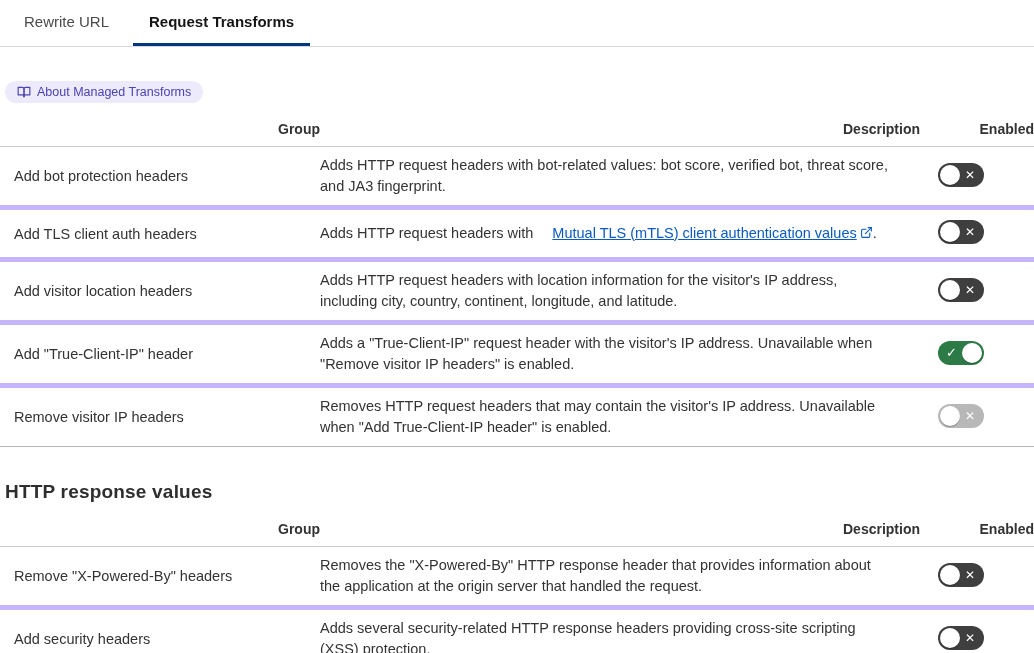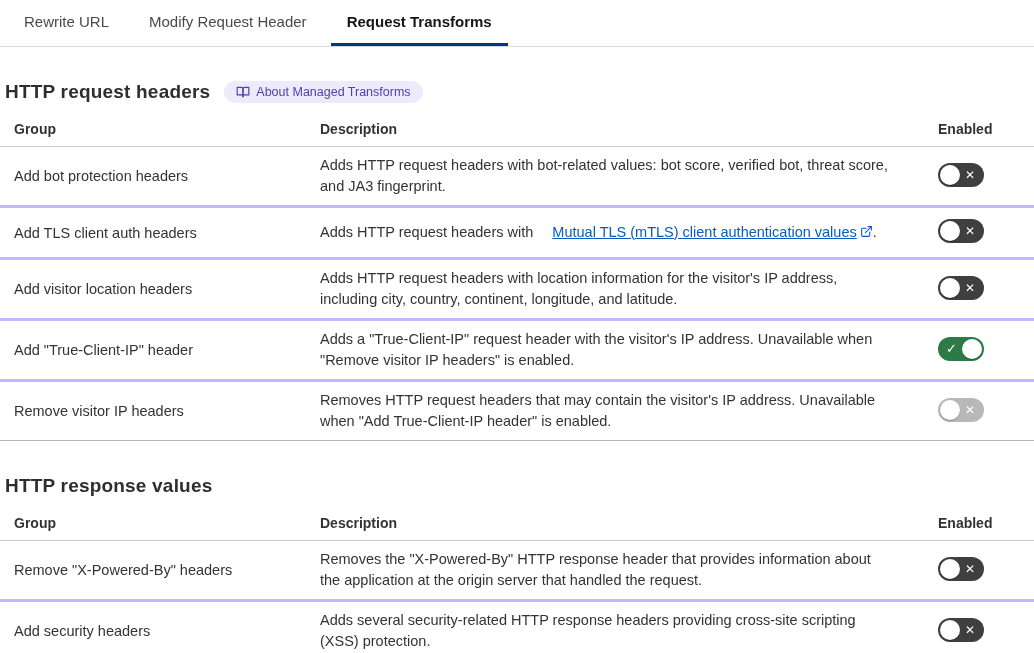--- a/index.html
+++ b/index.html
@@ -16,25 +16,25 @@
   .section-head { display:flex; align-items:center; gap:14px; margin:34px 0 12px 5px; }
   .section-head h2 { font-size:19px; font-weight:bold; color:#2e2e2e; letter-spacing:0.2px; }
   .badge { display:inline-flex; align-items:center; gap:6px; height:22px; padding:0 12px;
     background:var(--badge-bg, #edeafc); color:var(--badge-text, #4a43b3);
     border-radius:11px; font-size:12.5px; text-decoration:none; cursor:pointer; }
   .badge svg { display:block; }
 
   
   table { width:1034px; border-collapse:collapse; table-layout:fixed; }
   col.c-group { width:320px; } col.c-desc { width:600px; } col.c-enabled { width:114px; }
-  thead th { text-align:left; font-size:14px; font-weight:bold; color:#333; padding:6px 0 9px 0; }
+  thead th { text-align:right; font-size:14px; font-weight:bold; color:#333; padding:6px 0 9px 0; }
   thead tr { border-bottom:1px solid #cbcbcb; }
   th.group-h { padding-left:14px; }
   th.enabled-h, td.enabled-c { padding-left:18px; }
-  tbody tr { height:52px; border-bottom:3px solid #c4b5fd; }
+  tbody tr { height:52px; border-bottom:5px solid #c4b5fd; }
   tbody tr:last-child { border-bottom:1px solid #b5b5b5; }
   td { vertical-align:middle; font-size:14.5px; color:#333; }
   td.group-c { padding-left:14px; padding-right:20px; }
   td.desc-c { padding:8px 30px 8px 0; line-height:21px; }
   a.desc-link { color:var(--link-blue, #0a5ac2); text-decoration:underline; cursor:pointer;margin-left:15px; }
   .ext-icon { display:inline-block; vertical-align:-1px; margin-left:3px; color:var(--link-blue, #0a5ac2); }
 
   
   .toggle { position:relative; width:46px; height:24px; border:none; border-radius:12px;
     cursor:pointer; display:inline-block; }
@@ -49,29 +49,27 @@
   .toggle.off .glyph, .toggle.disabled .glyph { right:9px; }
   .toggle.on .glyph { left:8px; font-size:13px; }
   .toggle.off .glyph::before, .toggle.disabled .glyph::before { content:"✕"; }
   .toggle.on .glyph::before { content:"✓"; }
 </style>
 </head>
 <body>
 
 <nav class="tabs">
   <div class="tab">Rewrite URL</div>
-  <div class="tab">Modify Request Header</div>
   <div class="tab active">Request Transforms</div>
 </nav>
 
 <main>
 
   <section>
     <div class="section-head">
-      <h2>HTTP request headers</h2>
       <a class="badge">
         <span>
           <svg width="14" height="14" viewBox="0 0 24 24" fill="none" stroke="currentColor" stroke-width="2" stroke-linecap="round" stroke-linejoin="round">
             <path d="M2 4h7a3 3 0 0 1 3 3v13a3 3 0 0 0-3-3H2z"></path>
             <path d="M22 4h-7a3 3 0 0 0-3 3v13a3 3 0 0 1 3-3h7z"></path>
           </svg>
         </span>
         <span>About Managed Transforms</span>
       </a>
     </div>

